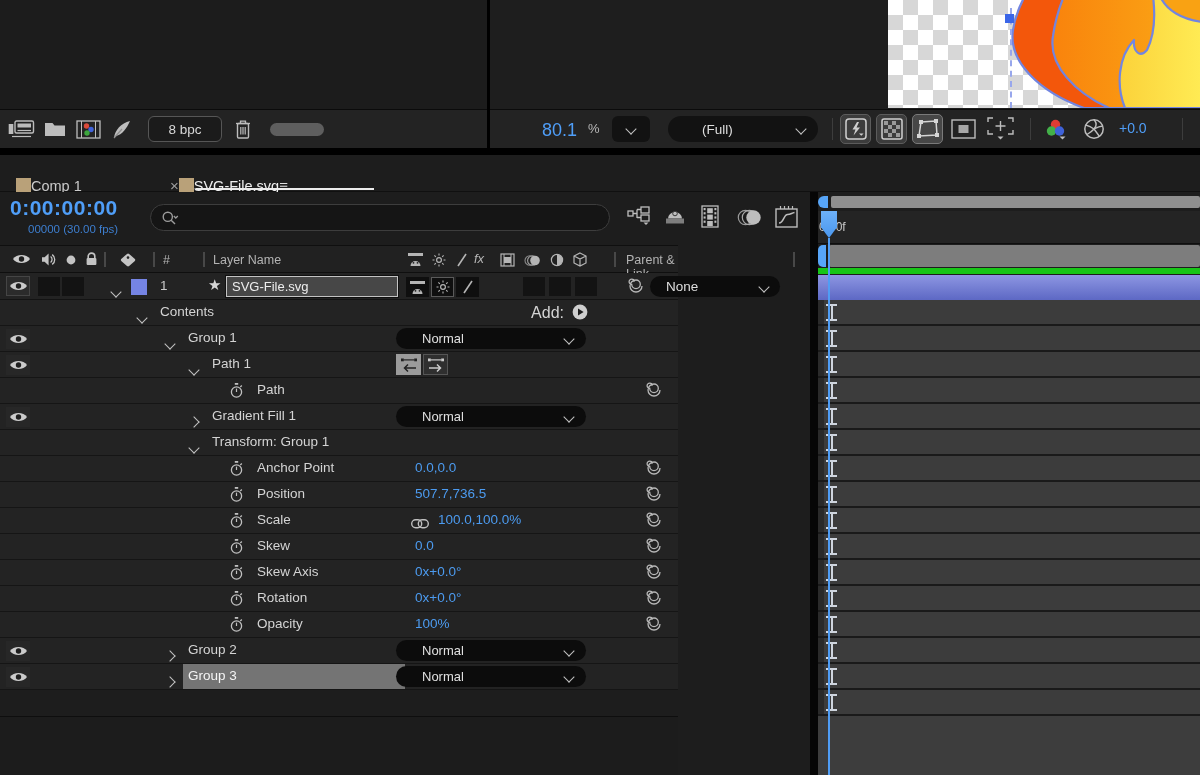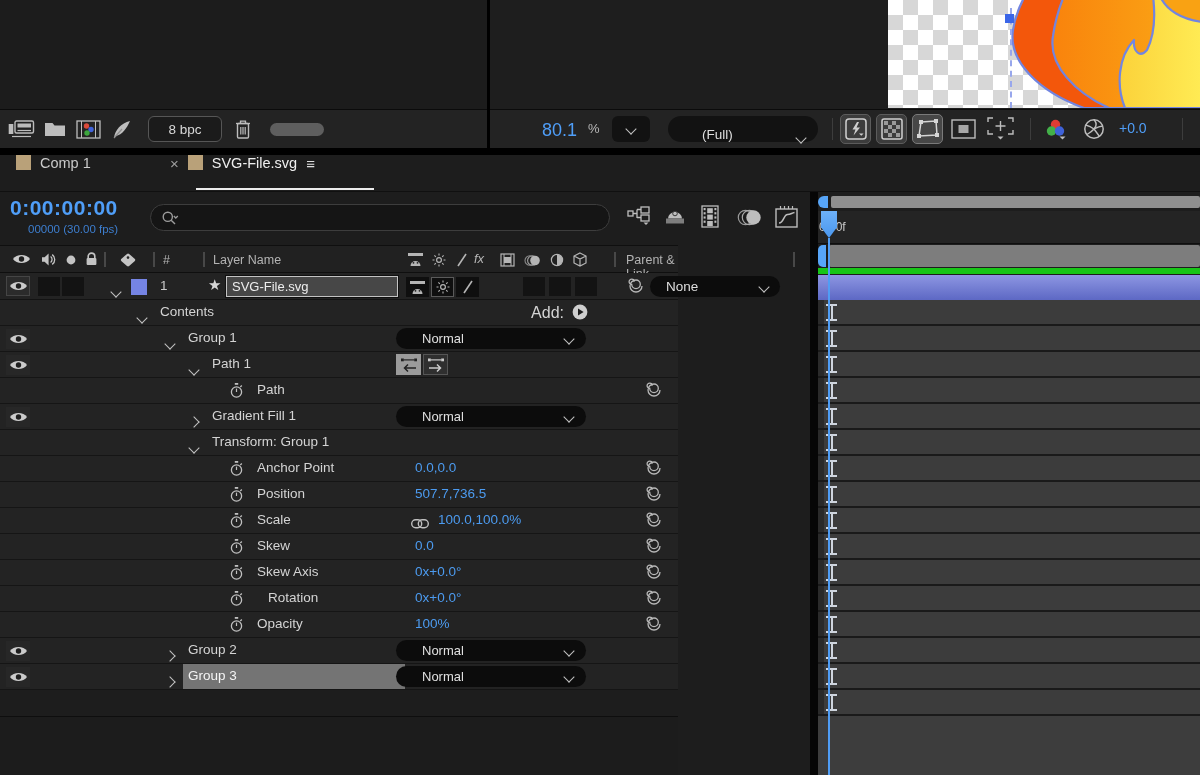--- a/index.html
+++ b/index.html
@@ -26,36 +26,36 @@
 
   .eightbpc{left:148px;top:6px;width:74px;height:26px;border:1px solid #565656;border-radius:6px;background:#1b1b1b;
     color:#d9d9d9;font-size:13.5px;display:inline-flex;align-items:center;justify-content:center}
   .scrollpill{left:270px;top:13px;width:54px;height:13px;border-radius:7px;background:#5e5e5e}
   .picon{display:inline-flex;align-items:center}
 
   .zoomval{color:#4f9ef8;font-size:18px}
   .pct{color:#b9b9b9;font-size:13px}
   .expval{color:#4f9ef8;font-size:14px}
   .ddbtn{height:26px;width:38px;background:#121212;border-radius:6px;display:inline-flex;align-items:center;justify-content:center}
-  .ddpill{height:26px;background:#121212;border-radius:13px;display:inline-flex;align-items:flex-end;justify-content:space-between;padding:0 13px 0 34px}
+  .ddpill{height:26px;background:#121212;border-radius:13px;display:inline-flex;align-items:center;justify-content:space-between;padding:0 13px 0 34px}
   .ddtext{font-size:13.5px;color:#dedede}
   .vsep{top:8px;width:1px;height:22px;background:#3d3d3d}
   .vbtn{top:4px;width:31px;height:30px;border-radius:5px;background:#3c3c3c;border:1px solid #5c5c5c;display:inline-flex;align-items:center;justify-content:center}
   .vbtn.on2{background:#474747;border-color:#7a7a7a}
   .vicon{display:inline-flex}
 
   .chev{display:inline-block;width:8px;height:8px;border-right:1.7px solid #c3c3c3;border-bottom:1.7px solid #c3c3c3}
   .chev.down{transform:rotate(45deg)}
   .chev.right{transform:rotate(-45deg)}
 
   
   .hdiv{position:absolute;top:148px;left:0;width:100%;height:7px;background:#000}
   .timeline{position:absolute;top:155px;left:0;width:1200px;bottom:0;background:#1d1d1d}
   .tabbar{position:absolute;top:0;left:0;right:0;height:37px;border-bottom:1px solid #101010}
-  .tab{position:absolute;top:0;height:37px;display:flex;align-items:flex-start;gap:9px}
+  .tab{position:absolute;top:12px;height:37px;display:flex;align-items:center;}
   .tab-swatch{width:15px;height:15px;background:#b9a179;display:inline-block}
   .tab-label{font-size:14.5px;color:#cbcbcb}
   .tab.active .tab-label{color:#efefef}
   .tab-close{font-size:15px;color:#9f9f9f}
   .tab-menu{font-size:15px;color:#dedede}
   .tab2underline{position:absolute;left:196px;top:33px;width:178px;height:2px;background:#ececec}
 
   .tl-left{position:absolute;top:37px;left:0;width:678px;bottom:0;background:#1d1d1d}
   .tl-div{position:absolute;top:37px;left:810px;width:8px;bottom:0;background:#060606}
   .tl-right{position:absolute;top:37px;left:818px;right:0;bottom:0;background:#1d1d1d}
@@ -662,21 +662,21 @@
                 <path d="M14 8 a6 6 0 1 1 -6 -6 a4.3 4.3 0 1 1 -4.3 4.3 a2.6 2.6 0 1 1 2.6 -2.6" fill="none" stroke="#b8b8b8" stroke-width="1.3"></path>
               </svg></span>
           </div>
           <div class="prow">
             <span class="sw"><svg width="13" height="16" viewBox="0 0 13 16">
                 <rect x="4.8" width="3.4" height="1.8" fill="#c0c0c0"></rect>
                 <path d="M10.3 4 L11.8 2.5" stroke="#c0c0c0" stroke-width="1.2"></path>
                 <circle cx="6.5" cy="9" r="5.1" fill="none" stroke="#c0c0c0" stroke-width="1.3"></circle>
                 <path d="M6.5 9 V5.6" stroke="#c0c0c0" stroke-width="1.2"></path>
               </svg></span>
-            <span class="pname" style="left:268px">Rotation</span>
+            <span class="pname" style="left:257px">Rotation</span>
             <span class="pval">0x+0.0°</span>
             <span class="pw"><svg width="16" height="16" viewBox="0 0 16 16">
                 <path d="M14 8 a6 6 0 1 1 -6 -6 a4.3 4.3 0 1 1 -4.3 4.3 a2.6 2.6 0 1 1 2.6 -2.6" fill="none" stroke="#b8b8b8" stroke-width="1.3"></path>
               </svg></span>
           </div>
           <div class="prow">
             <span class="sw"><svg width="13" height="16" viewBox="0 0 13 16">
                 <rect x="4.8" width="3.4" height="1.8" fill="#c0c0c0"></rect>
                 <path d="M10.3 4 L11.8 2.5" stroke="#c0c0c0" stroke-width="1.2"></path>
                 <circle cx="6.5" cy="9" r="5.1" fill="none" stroke="#c0c0c0" stroke-width="1.3"></circle>

